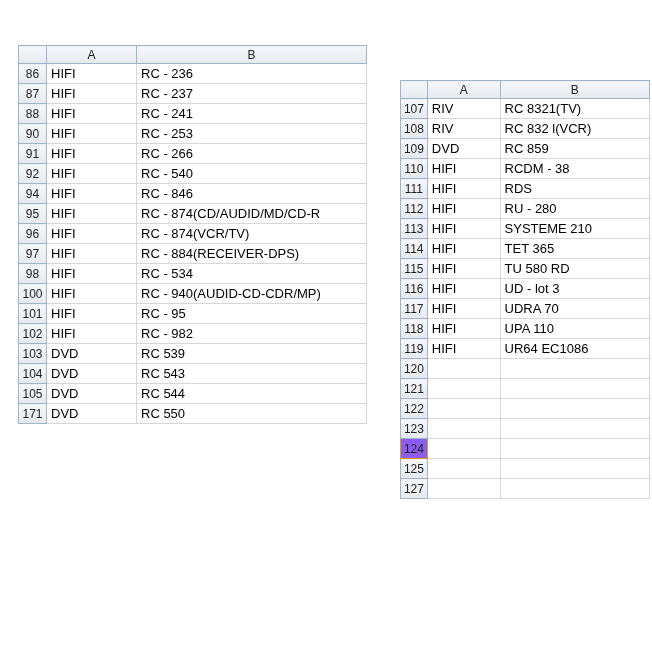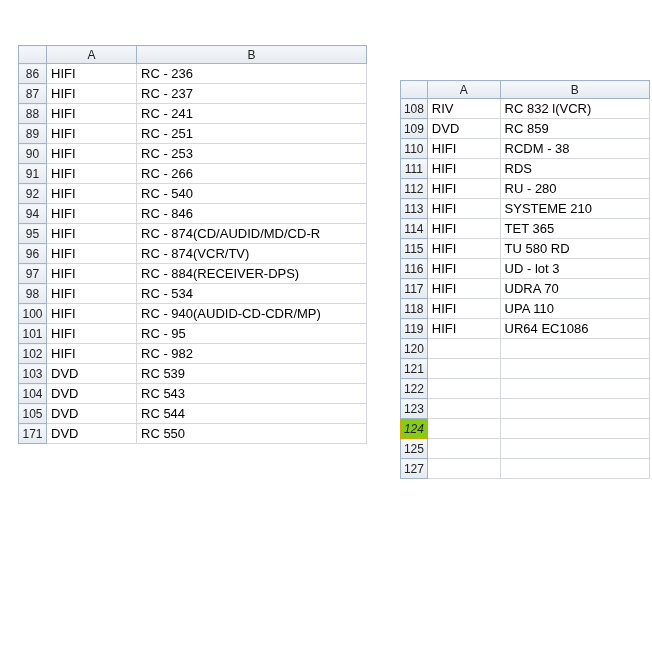--- a/index.html
+++ b/index.html
@@ -34,23 +34,22 @@
   .row-header {
     background: linear-gradient(#f5f8fb,#e5eaf0);
     border: 1px solid #9fb3c9;
     text-align: center;
     font-size: 12px;
     width: 22px;
     height: 20px;
     color: #222;
   }
   .row-header.sel {
-    background: #84cc16;
+    background: #8b5cf6;
     border: 1px solid #d9a400;
-    font-style: italic;
   }
   td.cell {
     border: 1px solid #d4d8dd;
     height: 20px;
     padding: 1px 4px;
     white-space: nowrap;
     overflow: hidden;
     vertical-align: middle;
   }
   .colA { width: 90px; }
@@ -87,25 +86,20 @@
           <td class="row-header">87</td>
           <td class="cell colA">HIFI</td>
           <td class="cell colB">RC - 237</td>
         </tr>
         <tr>
           <td class="row-header">88</td>
           <td class="cell colA">HIFI</td>
           <td class="cell colB">RC - 241</td>
         </tr>
         <tr>
-          <td class="row-header">89</td>
-          <td class="cell colA">HIFI</td>
-          <td class="cell colB">RC - 251</td>
-        </tr>
-        <tr>
           <td class="row-header">90</td>
           <td class="cell colA">HIFI</td>
           <td class="cell colB">RC - 253</td>
         </tr>
         <tr>
           <td class="row-header">91</td>
           <td class="cell colA">HIFI</td>
           <td class="cell colB">RC - 266</td>
         </tr>
         <tr>
@@ -181,20 +175,25 @@
   <table>
     <tbody>
         <tr class="col-header">
       <td class="corner"></td>
       <td class="colA">A</td>
       <td class="colB">B</td>
     </tr>
     </tbody>
       <tbody id="right-body">
         <tr>
+          <td class="row-header">107</td>
+          <td class="cell colA">RIV</td>
+          <td class="cell colB">RC 8321(TV)</td>
+        </tr>
+        <tr>
           <td class="row-header">108</td>
           <td class="cell colA">RIV</td>
           <td class="cell colB">RC 832 l(VCR)</td>
         </tr>
         <tr>
           <td class="row-header">109</td>
           <td class="cell colA">DVD</td>
           <td class="cell colB">RC 859</td>
         </tr>
         <tr>

